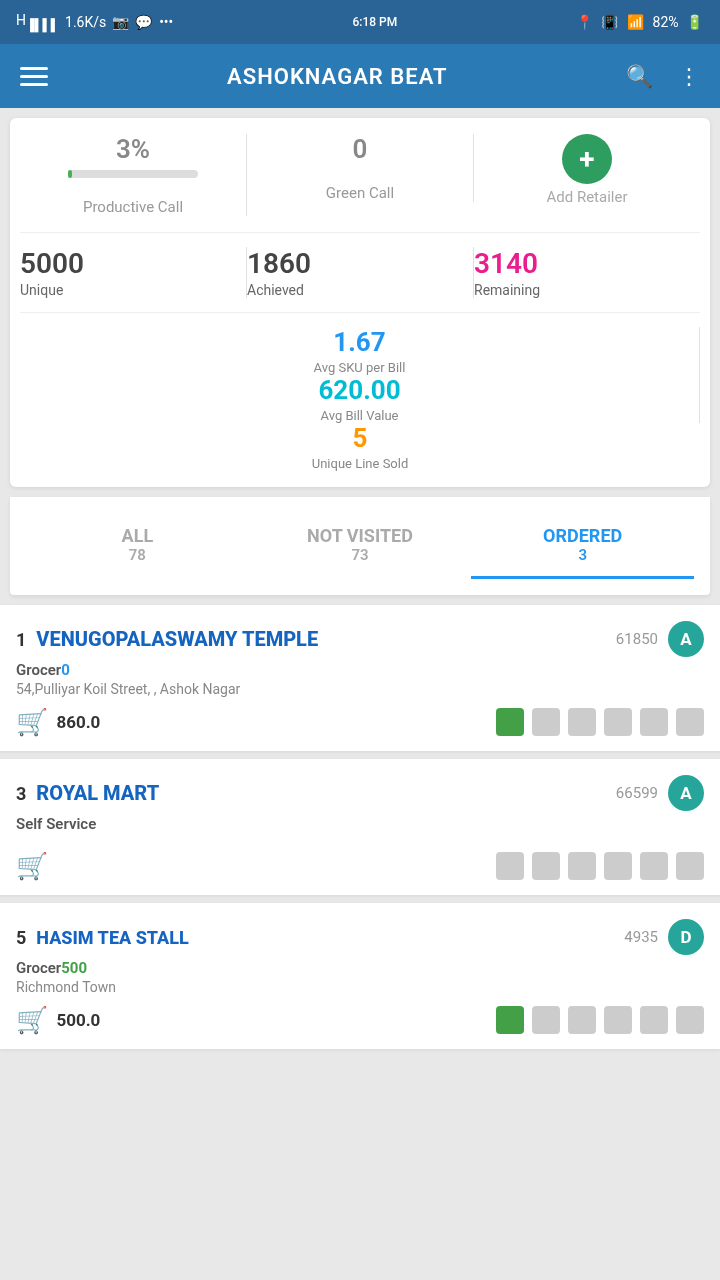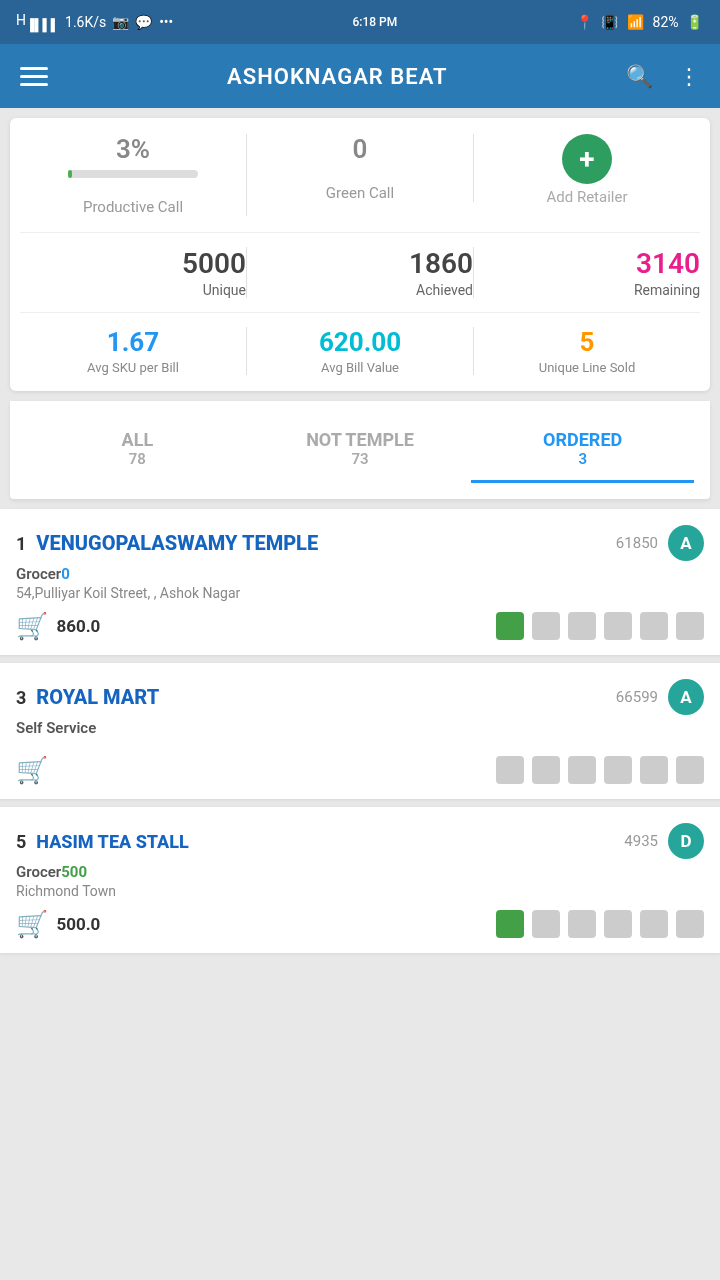--- a/index.html
+++ b/index.html
@@ -79,34 +79,35 @@
     }
     .add-retailer-label { color: #aaa; font-size: 15px; }
 
     .stats-divider { border-top: 1px solid #eee; margin: 0 10px; }
 
     .stats-mid-row {
       display: flex;
       justify-content: space-around;
       padding: 14px 10px;
     }
-    .stat-mid-col { text-align: right; flex: 1; }
+    .stat-mid-col { text-align: left; flex: 1; }
     .stat-mid-col:not(:last-child) { border-right: 1px solid #e0e0e0; }
 
     .stat-big-num { font-size: 28px; font-weight: 600; }
     .stat-big-num.black { color: #444; }
     .stat-big-num.pink { color: #e91e8c; }
     .stat-mid-label { color: #666; font-size: 14px; margin-top: 2px; }
 
     .stats-divider2 { border-top: 1px solid #eee; margin: 0 10px; }
 
     .stats-bot-row {
       display: flex;
       justify-content: space-around;
       padding: 14px 10px 16px 10px;
+      flex-direction: column;
     }
     .stat-bot-col { text-align: center; flex: 1; }
     .stat-bot-col:not(:last-child) { border-right: 1px solid #e0e0e0; }
     .stat-bot-num { font-size: 26px; font-weight: 700; }
     .stat-bot-num.blue { color: #2196f3; }
     .stat-bot-num.teal { color: #00bcd4; }
     .stat-bot-num.orange { color: #ff9800; }
     .stat-bot-label { color: #888; font-size: 13px; margin-top: 3px; }
 
     
@@ -270,21 +271,21 @@
   </div>
 
 </div>
 
 <div class="tab-bar">
   <div class="tab-item">
     <span class="tab-count">ALL</span>
     <span>78</span>
   </div>
   <div class="tab-item">
-    <span class="tab-count">NOT TEMPLE</span>
+    <span class="tab-count">NOT VISITED</span>
     <span>73</span>
   </div>
   <div class="tab-item active">
     <span class="tab-count">ORDERED</span>
     <span>3</span>
   </div>
 </div>
 
 <div class="store-list">
 

